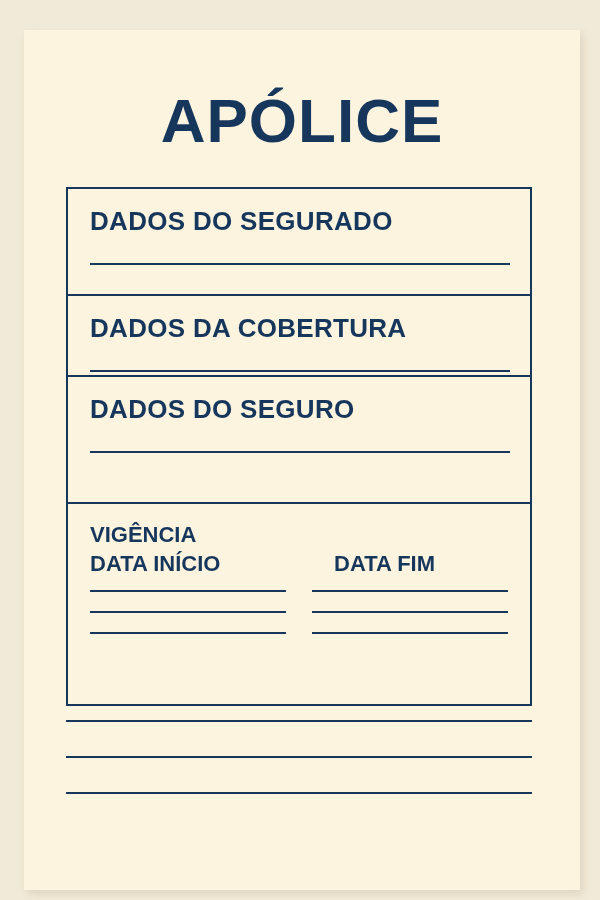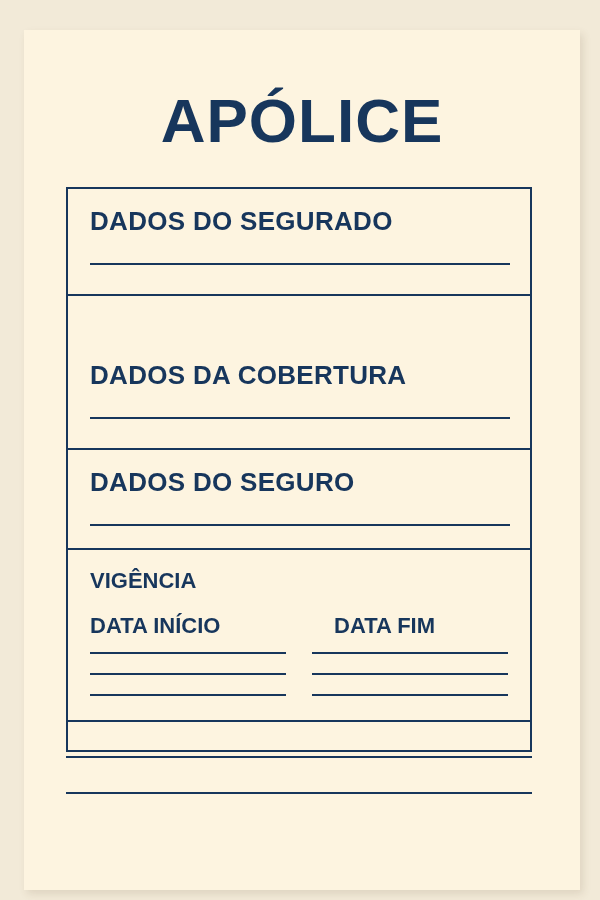--- a/index.html
+++ b/index.html
@@ -57,22 +57,22 @@
     border-bottom: none;
   }
   .row-label {
     color: #17365c;
     font-size: 26px;
     font-weight: 700;
     letter-spacing: 0.3px;
     line-height: 1.15;
   }
   .row-h1 { height: 107px; }
-  .row-h2 { height: 107px; margin-top: 47px; }
-  .row-h3 { height: 100px; }
+  .row-h2 { height: 81px; }
+  .row-h3 { height: 127px; }
   .row-h4 { height: 200px; padding-top: 18px; }
 
   .fill-line {
     height: 0;
     border-bottom: 2px solid #17365c;
     margin-top: 26px;
     width: 420px;
   }
   .vig-head {
     color: #17365c;
@@ -80,21 +80,20 @@
     font-weight: 700;
     line-height: 1.22;
   }
   .vig-cols {
     display: flex;
     gap: 26px;
     margin-top: 2px;
   }
   .vig-col {
     flex: 1 1 0;
-    margin-top: 16px;
   }
   .vig-col-label {
     color: #17365c;
     font-size: 22px;
     font-weight: 700;
     white-space: nowrap;
   }
   .vig-col.right .vig-col-label {
     padding-left: 22px;
   }

